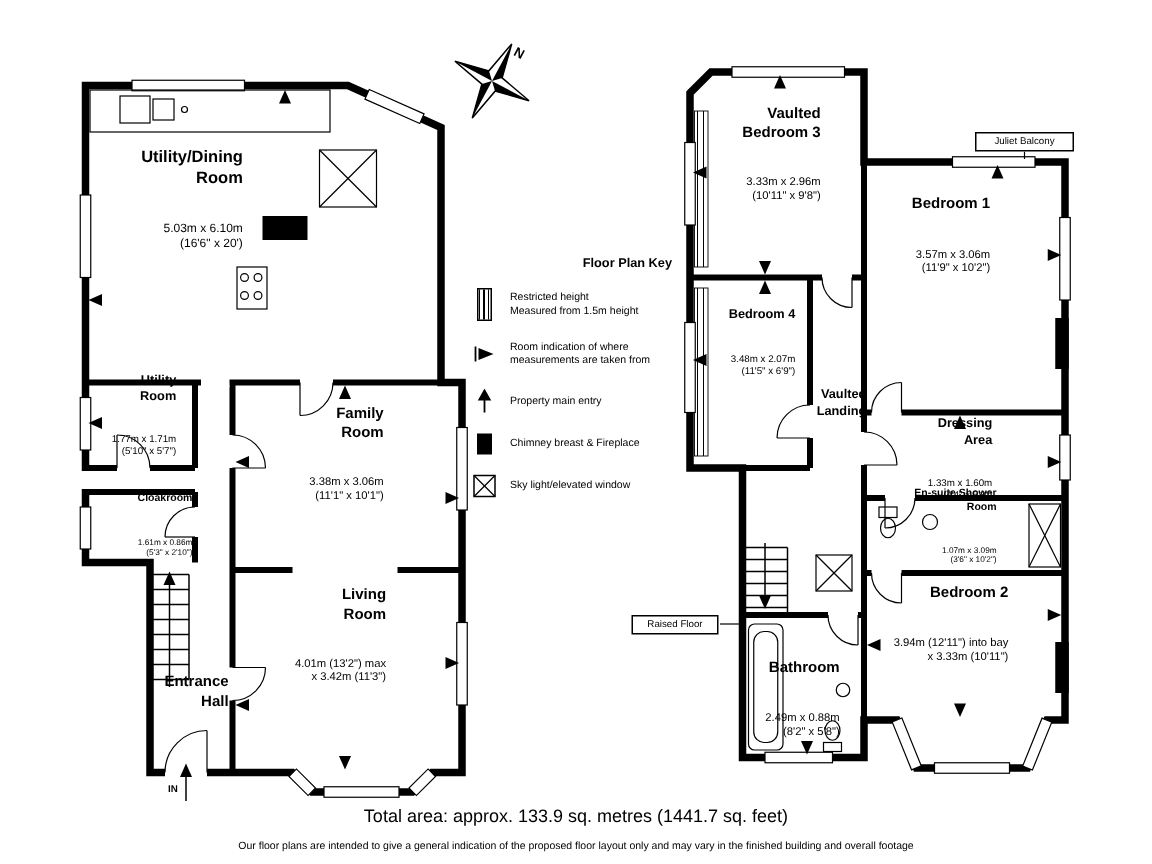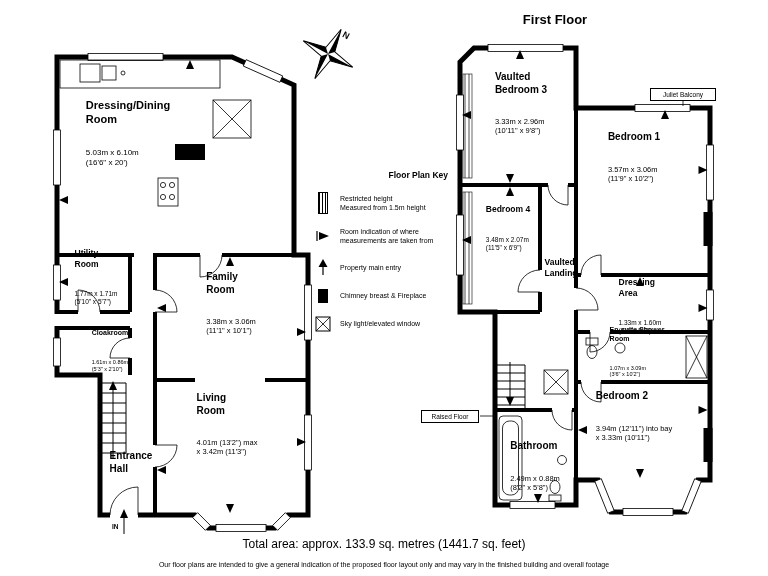--- a/index.html
+++ b/index.html
@@ -3,21 +3,21 @@
 <meta charset="utf-8">
 <style>
   * { margin:0; padding:0; box-sizing:border-box; }
   html,body { width:768px; height:576px; }
   body { position:relative; background:#fff; color:#000;
          font-family:"Liberation Sans", sans-serif; overflow:hidden; }
   .abs { position:absolute; }
   .floor-header { position:absolute; text-align:center; }
   .floor-title { font-weight:bold; font-size:13px; }
   .floor-area { font-size:8px; margin-top:2px; }
-  .room-label { position:absolute; transform:translate(-50%,-50%); text-align:left;
+  .room-label { position:absolute; transform:translate(-50%,-50%); text-align:right;
                 white-space:pre-line; line-height:1.25; z-index:5; }
   .rname { font-weight:bold; }
   .rdims { margin-top:1px; }
   .lg .rname{font-size:11px}  .lg .rdims{font-size:8px}
   .md .rname{font-size:10px}  .md .rdims{font-size:7.5px}
   .sm .rname{font-size:8.5px} .sm .rdims{font-size:6.5px}
   .xs .rname{font-size:7px}   .xs .rdims{font-size:5.5px}
   .callout { position:absolute; border:1px solid #000; background:#fff; font-size:6.5px;
              display:flex; align-items:center; justify-content:center; z-index:6; }
   .in-label { position:absolute; font-size:6.5px; font-weight:bold; z-index:6; }
@@ -32,21 +32,20 @@
   .icon-chimney { display:inline-block; width:10px; height:14px; background:#000; }
   .total { position:absolute; left:0; top:537px; width:768px; text-align:center; font-size:12px; }
   .disclaimer { position:absolute; left:0; top:561px; width:768px; text-align:center; font-size:7px; }
 </style>
 </head>
 <body>
 
 <div class="floor-header" style="left:85px;top:5px;width:200px">
 </div>
 <div class="floor-header" style="left:455px;top:12px;width:200px">
-  <div class="floor-title">First Floor</div>
 </div>
 
 <svg class="abs" style="left:50px;top:50px" width="265" height="485" viewBox="0 0 265 485">
   <defs>
     <polygon id="arr" points="0,-4 9,0 0,4" fill="#000"></polygon>
   </defs>
 
   <path d="M7,7 L182,7 L244,35 L244,205 L258,205 L258,465 L238,465 L225,478 L158,478 L145,465 L50,465 L50,325 L7,325 Z" fill="#fff" stroke="#000" stroke-width="5"></path>
 
   <g stroke="#000" stroke-width="4">
@@ -330,21 +329,21 @@
         <rect x="1" y="1" width="14" height="14" fill="none" stroke="#000" stroke-width="1"></rect>
         <line x1="1" y1="1" x2="15" y2="15" stroke="#000" stroke-width="0.8"></line>
         <line x1="15" y1="1" x2="1" y2="15" stroke="#000" stroke-width="0.8"></line>
       </svg>
     </span>
     <span class="key-text">Sky light/elevated window</span>
   </div>
 </div>
 
 <div class="room-label lg" style="left:128px;top:133px">
-  <div class="rname">Dressing/Dining
+  <div class="rname">Utility/Dining
 Room</div>
   <div class="rdims">5.03m x 6.10m
 (16'6" x 20')</div>
 </div>
 <div class="room-label sm" style="left:96px;top:277px">
   <div class="rname">Utility
 Room</div>
   <div class="rdims">1.77m x 1.71m
 (5'10" x 5'7")</div>
 </div>

